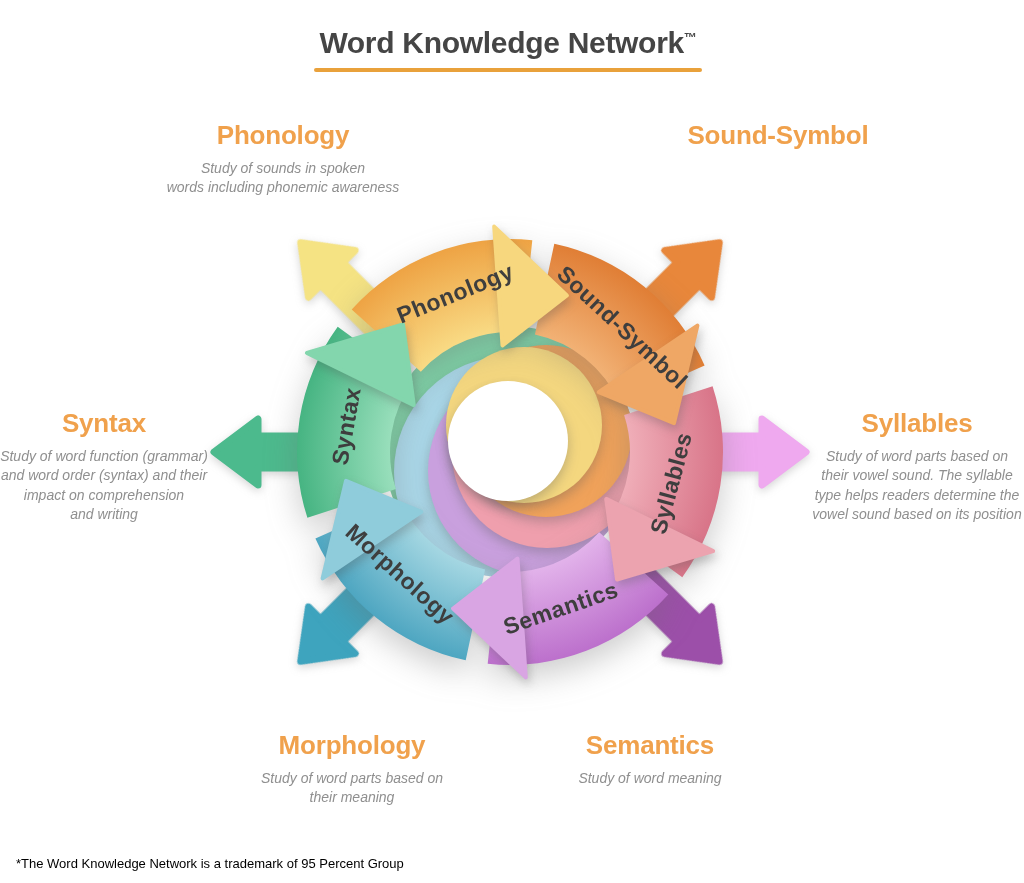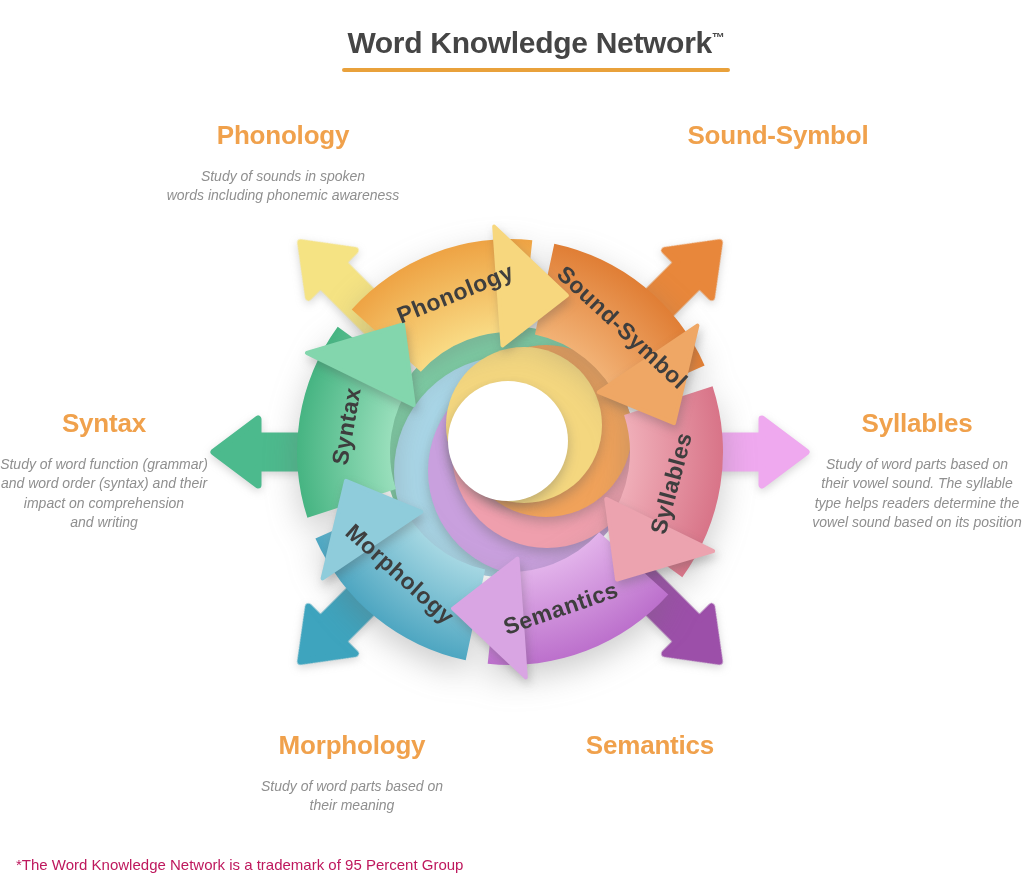--- a/index.html
+++ b/index.html
@@ -1,30 +1,30 @@
 <!DOCTYPE html>
 <html><head>
 <meta charset="utf-8">
 <style>
   html,body{margin:0;padding:0;background:#ffffff;}
   .canvas{
     position:relative;width:1024px;height:883px;background:#ffffff;
     font-family:"Liberation Sans",sans-serif;overflow:hidden;
   }
   
-  .title-block{position:absolute;left:536px;top:26px;transform:translateX(-50%);text-align:center;}
+  .title-block{position:absolute;left:508px;top:26px;transform:translateX(-50%);text-align:center;}
   .title-text{font-size:30px;font-weight:700;color:#454545;letter-spacing:-0.3px;white-space:nowrap;}
   .title-text sup{font-size:13px;font-weight:700;vertical-align:super;}
   .title-underline{width:388px;height:4px;background:#E9A13B;margin:8px auto 0;border-radius:2px;}
   
   .callout{position:absolute;transform:translateX(-50%);width:460px;text-align:center;}
   .callout h2{margin:0 0 3px 0;font-size:26px;font-weight:700;color:#F0A14C;letter-spacing:-0.2px;}
-  .callout p{margin:16px;font-size:14px;font-style:italic;color:#8F8F8F;line-height:1.38;white-space:pre-line;}
+  .callout p{margin:8px;font-size:14px;font-style:italic;color:#8F8F8F;line-height:1.38;white-space:pre-line;}
   
-  .footnote{position:absolute;left:16px;top:856px;font-size:15px;color:#be185d;}
+  .footnote{position:absolute;left:16px;top:856px;font-size:13px;color:#000000;}
   
   #wheel{position:absolute;left:0;top:0;}
   .seg-label{font-family:"Liberation Sans",sans-serif;font-weight:700;font-size:23px;fill:#3E3E3E;letter-spacing:.5px;}
 </style>
 </head>
 <body>
 
 <div class="canvas">
 
   <svg id="wheel" width="1024" height="883" viewBox="0 0 1024 883">
@@ -132,16 +132,17 @@
   </div>
 
   <div class="callout" style="left:352px;top:730px;">
     <h2>Morphology</h2>
     <p>Study of word parts based on
 their meaning</p>
   </div>
 
   <div class="callout" style="left:650px;top:730px;">
     <h2>Semantics</h2>
+    <p>Study of word meaning</p>
   </div>
 
   <div class="footnote">*The Word Knowledge Network is a trademark of 95 Percent Group</div>
 </div>
 
 </body></html>

